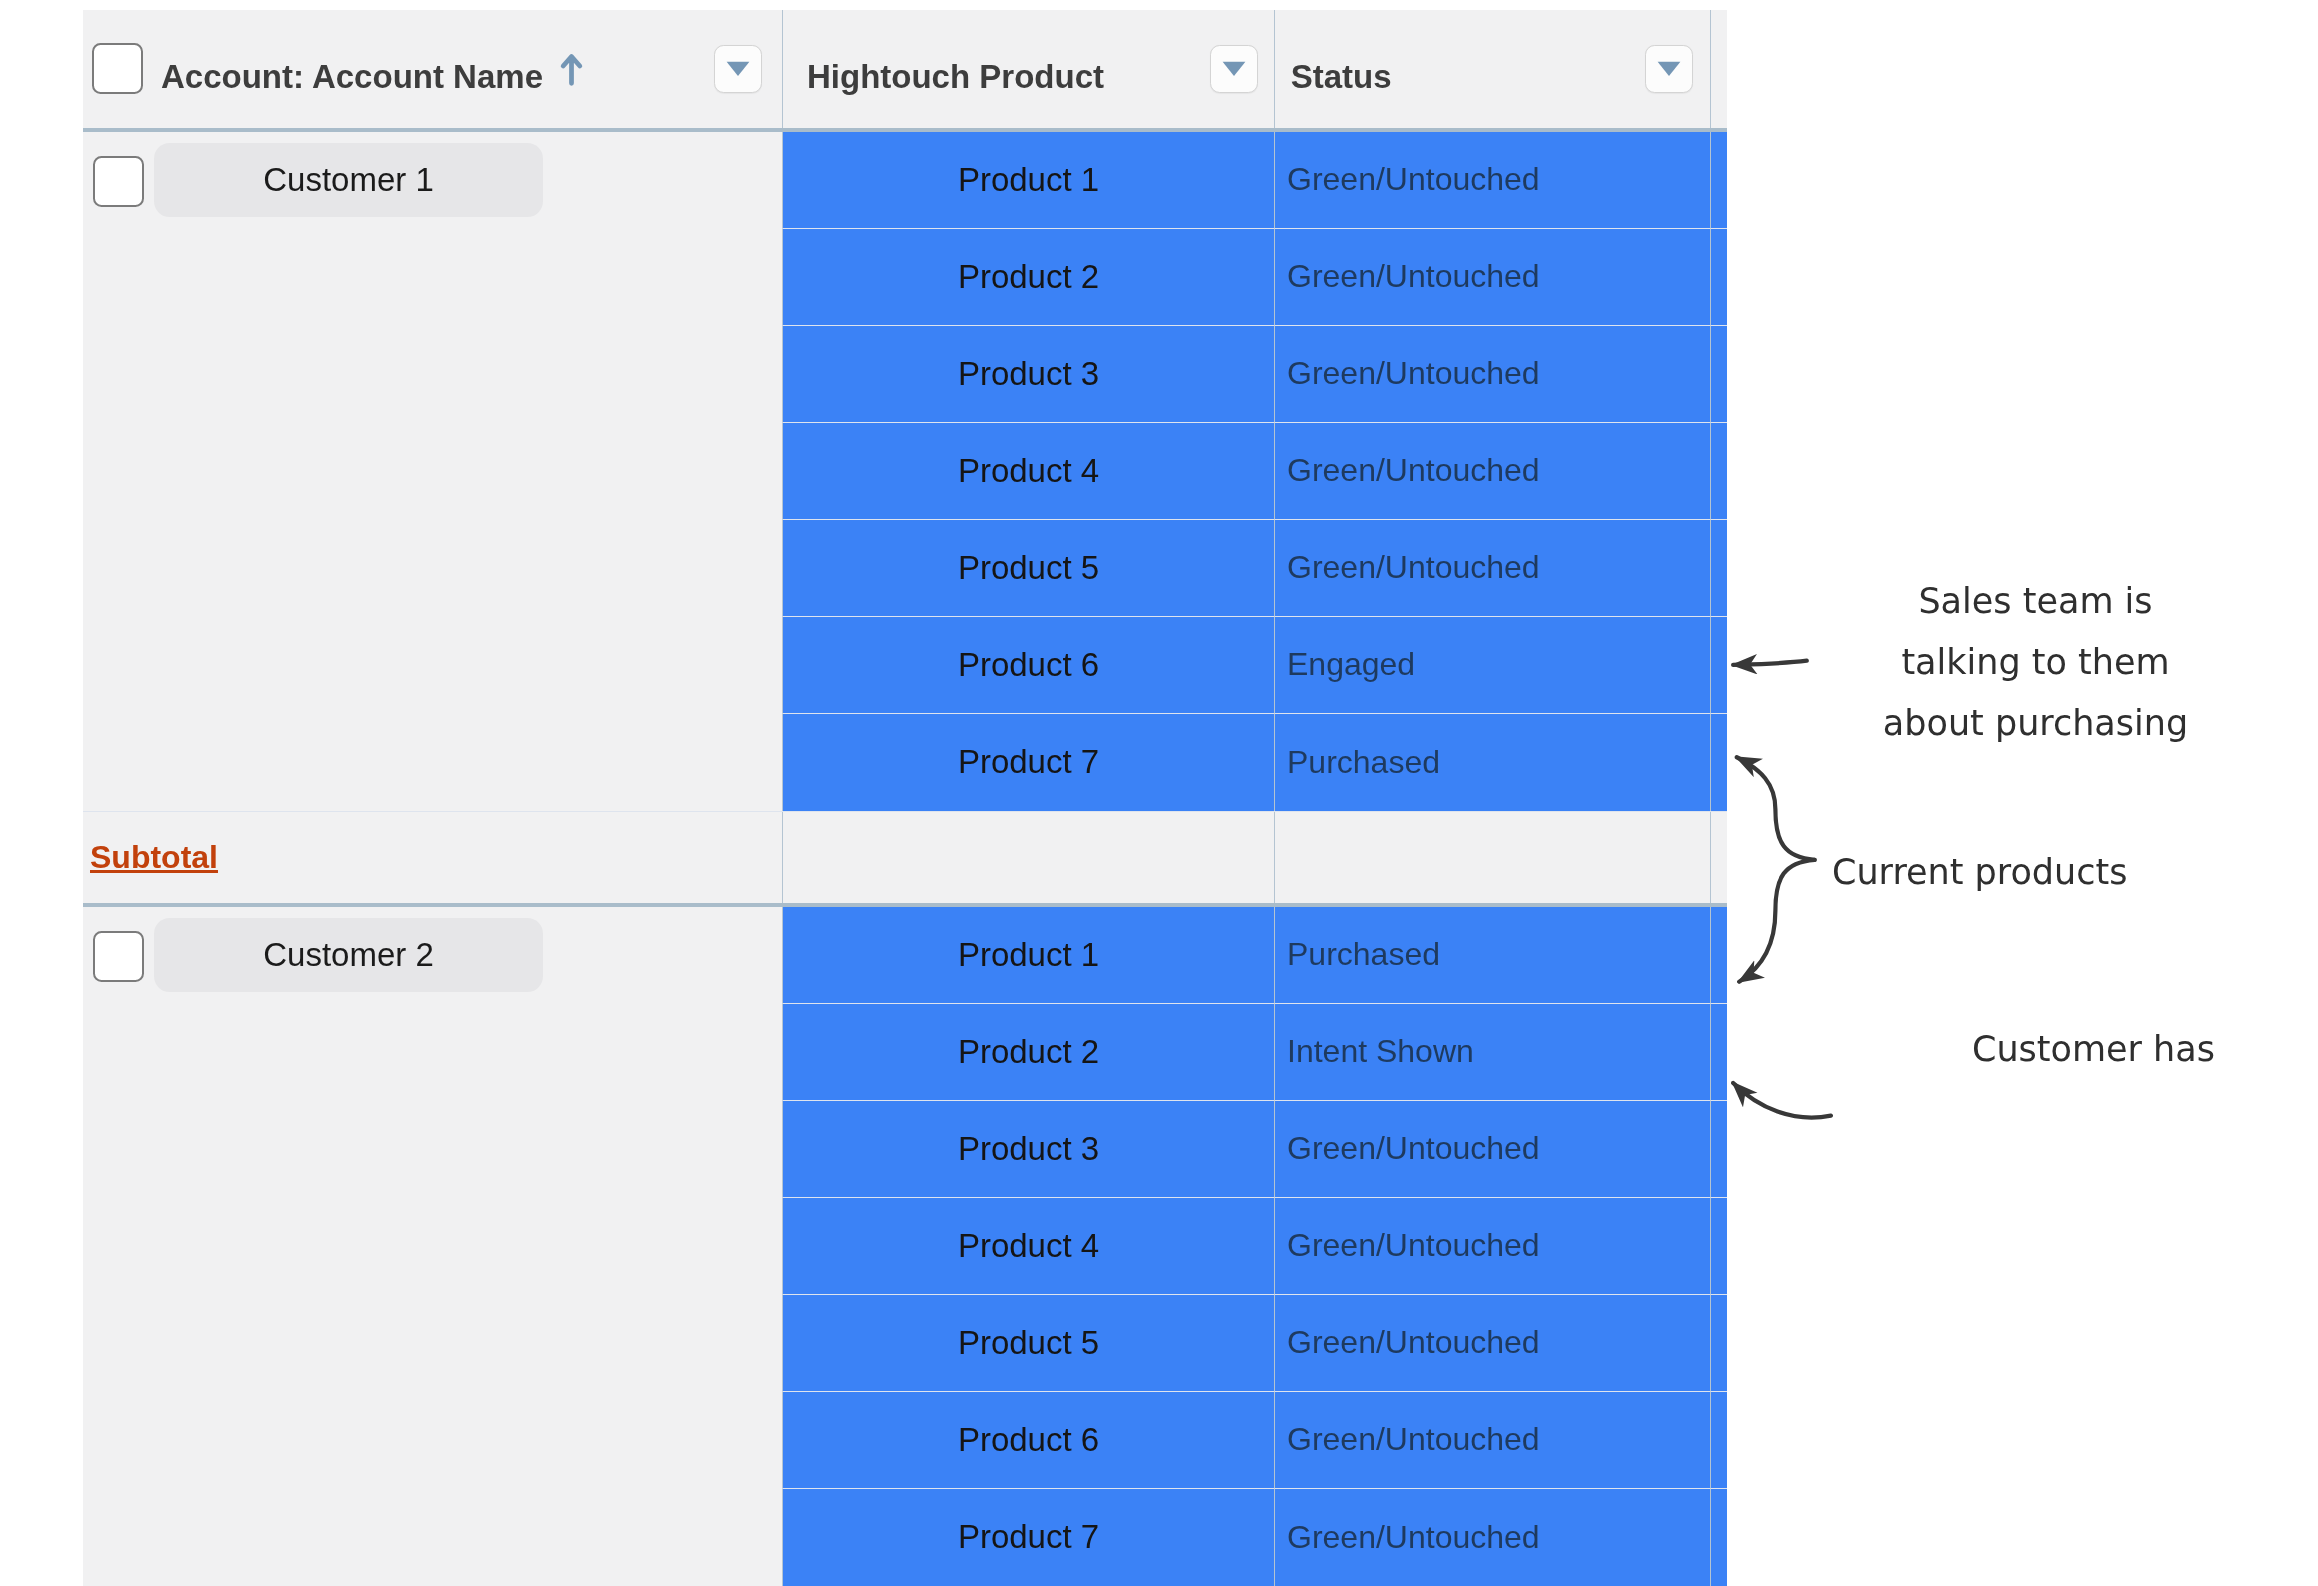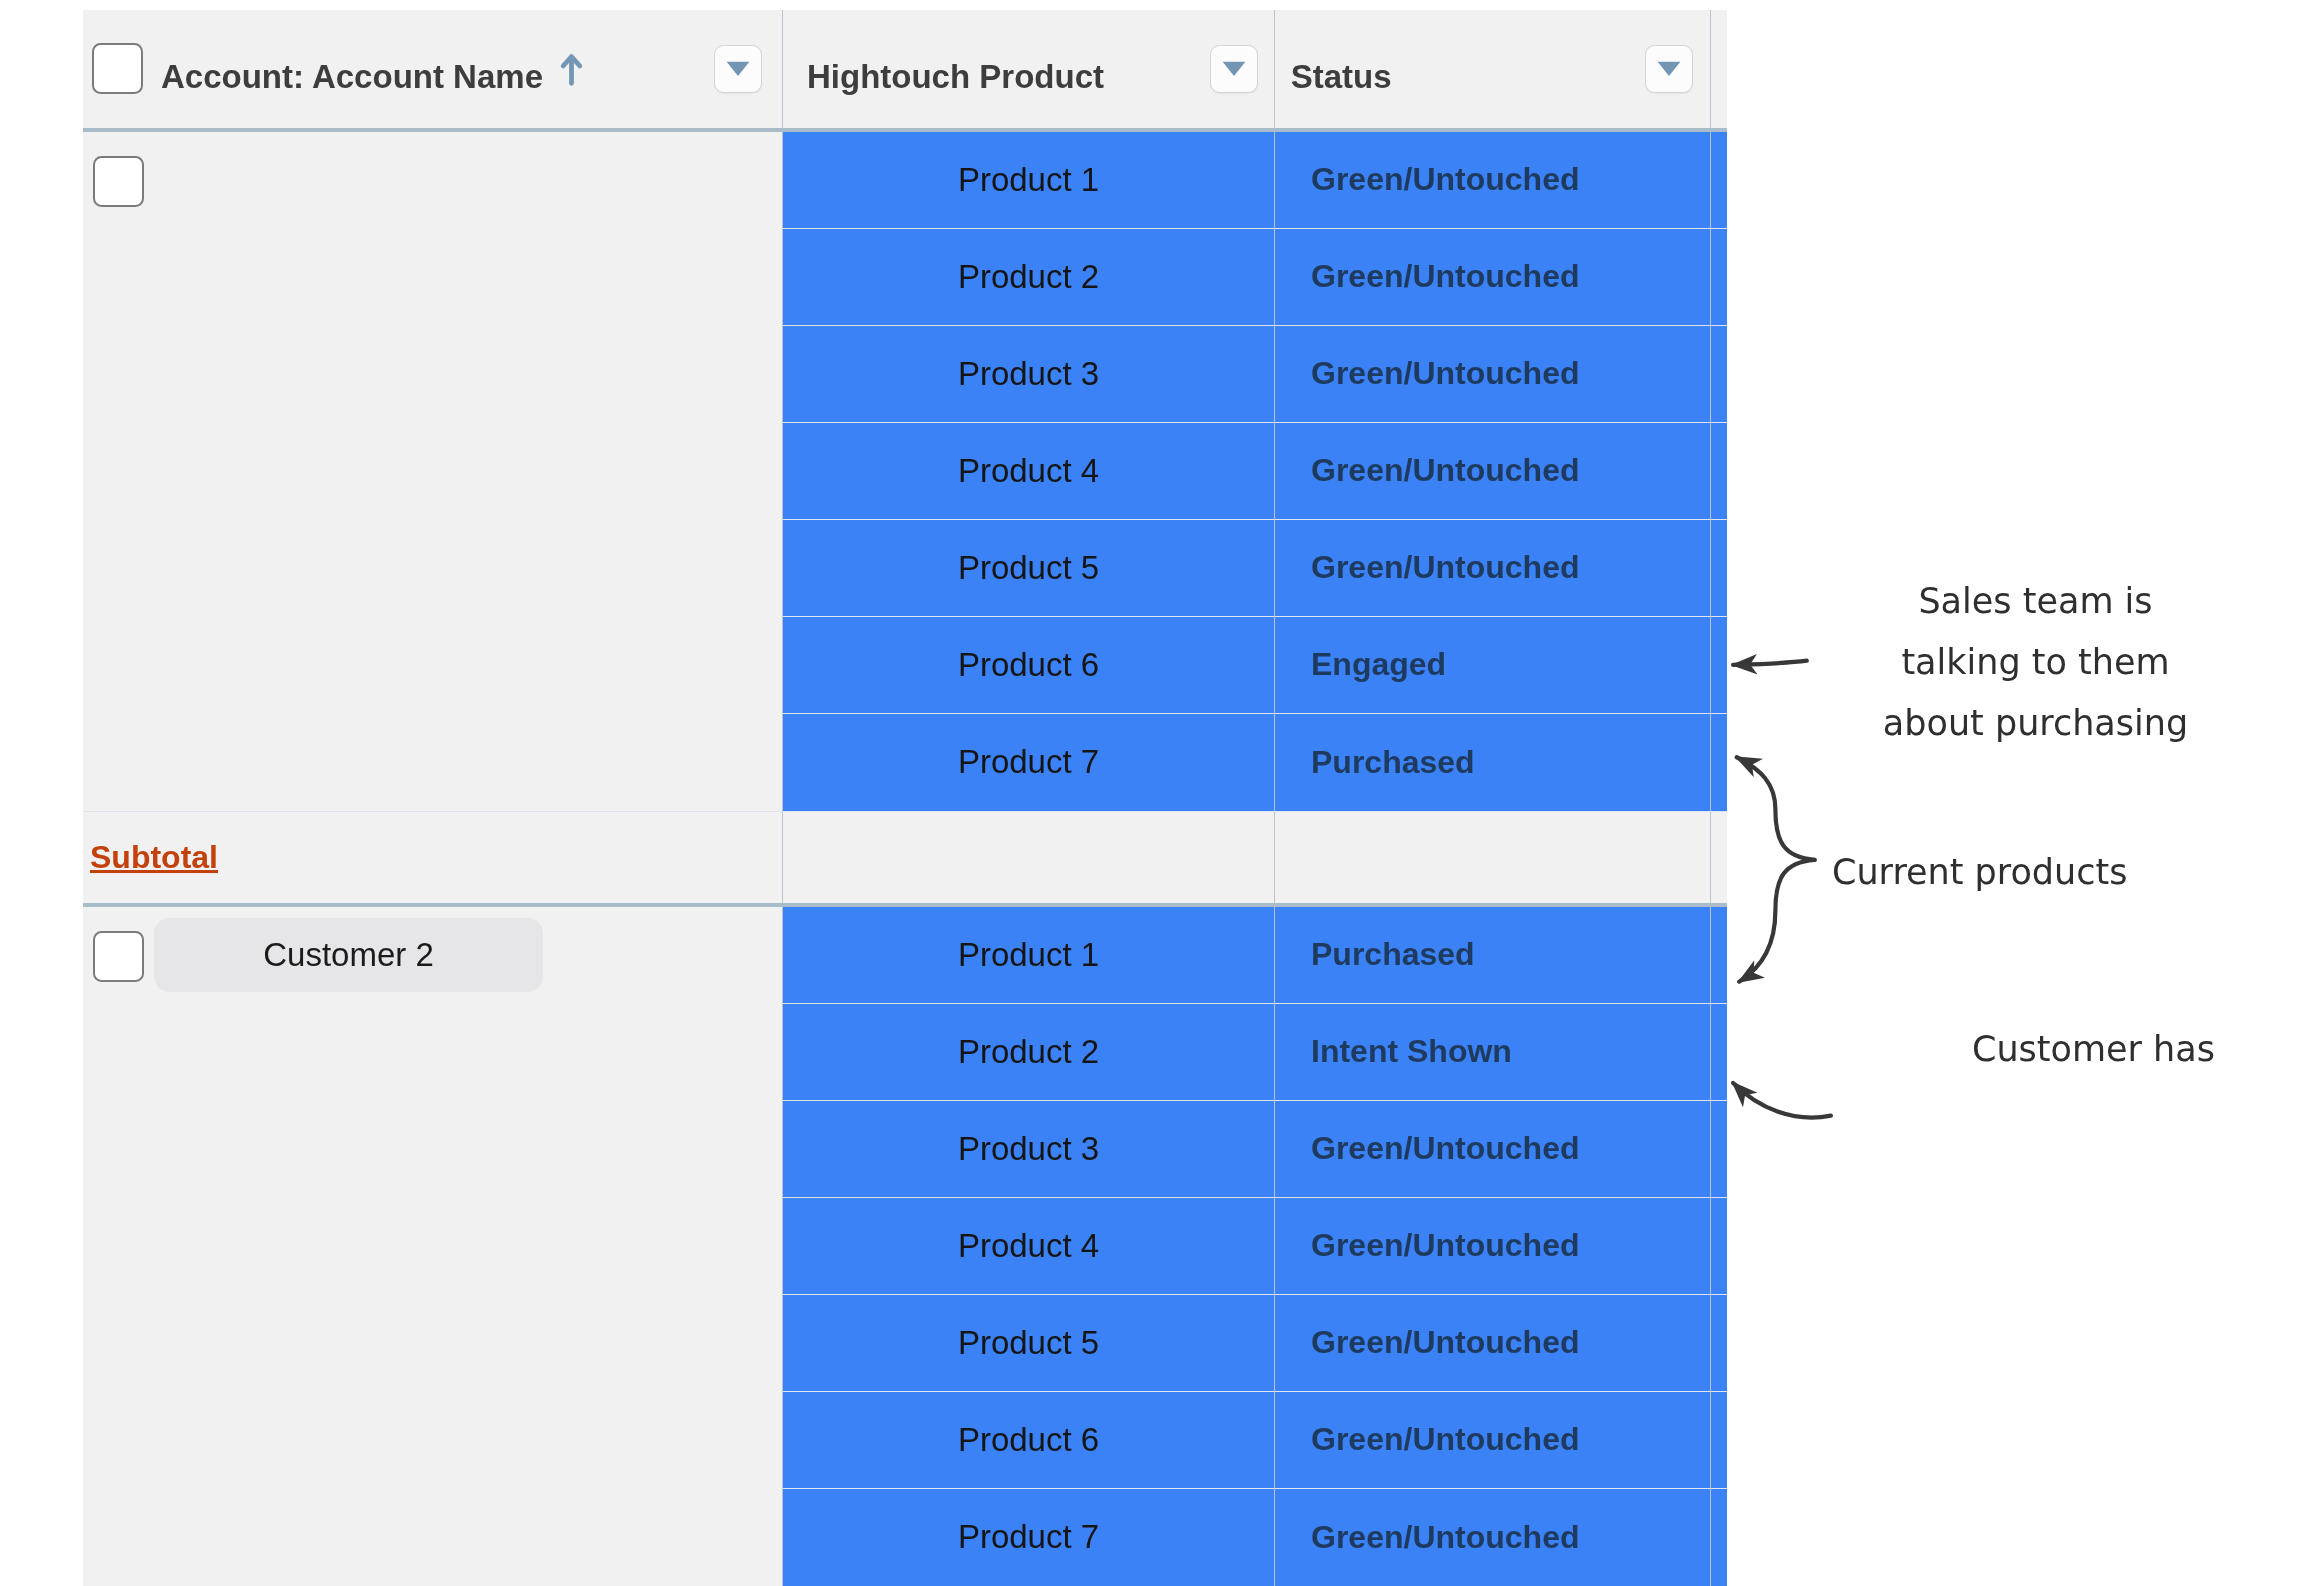--- a/index.html
+++ b/index.html
@@ -38,21 +38,21 @@
 
   
   .group{border-bottom:1.2px solid var(--rowline);grid-auto-rows:97px;}
   .acct-cell{grid-row:1 / span 7;background:var(--header-bg);position:relative;}
   .acct-cell .checkbox{position:absolute;left:10.3px;top:24px;}
   .pill{position:absolute;left:71px;top:11.5px;width:389px;height:74px;background:var(--pill-bg);
         border-radius:15.7px;display:flex;align-items:center;justify-content:center;
         font-size:33px;color:#1b1b1b;}
   .cell{display:flex;align-items:center;background:#3b82f6;border-bottom:1.2px solid var(--rowline);min-width:0;}
   .cell.product{border-left:1.8px solid var(--divider);justify-content:center;font-size:33px;color:var(--text-dark);}
-  .cell.status{border-left:1.8px solid var(--divider);padding-left:36px;font-size:32px;color:var(--status-color);font-weight:bold;}
+  .cell.status{border-left:1.8px solid var(--divider);padding-left:12px;font-size:32px;color:var(--status-color);}
   .cell.sliver{border-left:1.8px solid var(--divider);}
   .group .cell:nth-last-child(-n+3){border-bottom:none;}
 
   
   .subtotal-row{height:91px;background:var(--header-bg);border-bottom:4.8px solid var(--steel);}
   .subtotal-row .st-label{display:flex;align-items:center;padding-left:7px;font-weight:bold;
                           font-size:32px;color:#c2410c;text-decoration:underline;}
   .subtotal-row .st-empty{border-left:1.8px solid var(--divider);}
 
   
@@ -98,20 +98,21 @@
             <polygon points="1,1 39,1 20,25" fill="#7496b5"></polygon>
           </svg>
         </span>
       </div>
       <div class="hcell c4"></div>
     </div>
 
     <div class="grid group">
       <div class="acct-cell">
         <span class="checkbox"></span>
+        <span class="pill">Customer 1</span>
       </div>
       <div class="cell product">Product 1</div>
       <div class="cell status">Green/Untouched</div>
       <div class="cell sliver"></div>
       <div class="cell product">Product 2</div>
       <div class="cell status">Green/Untouched</div>
       <div class="cell sliver"></div>
       <div class="cell product">Product 3</div>
       <div class="cell status">Green/Untouched</div>
       <div class="cell sliver"></div>

